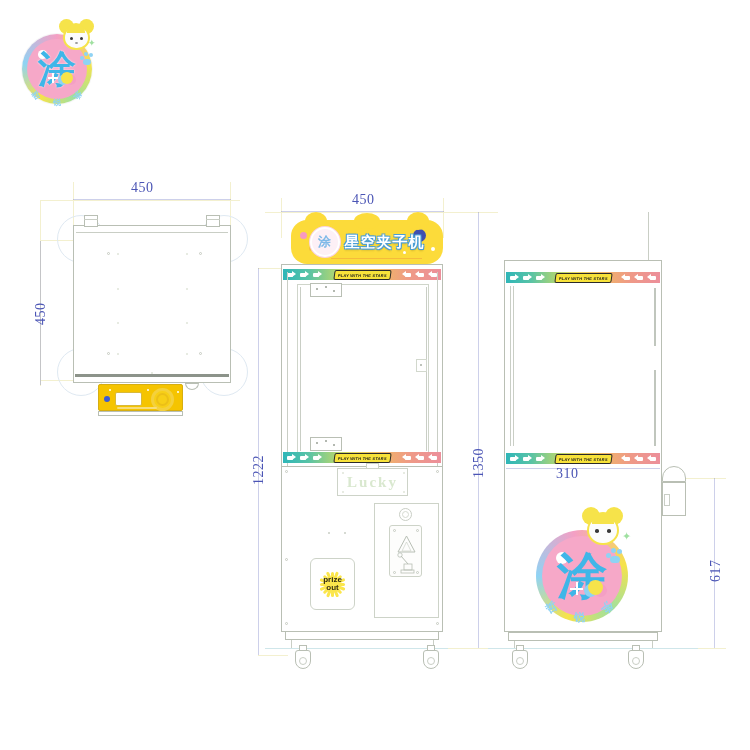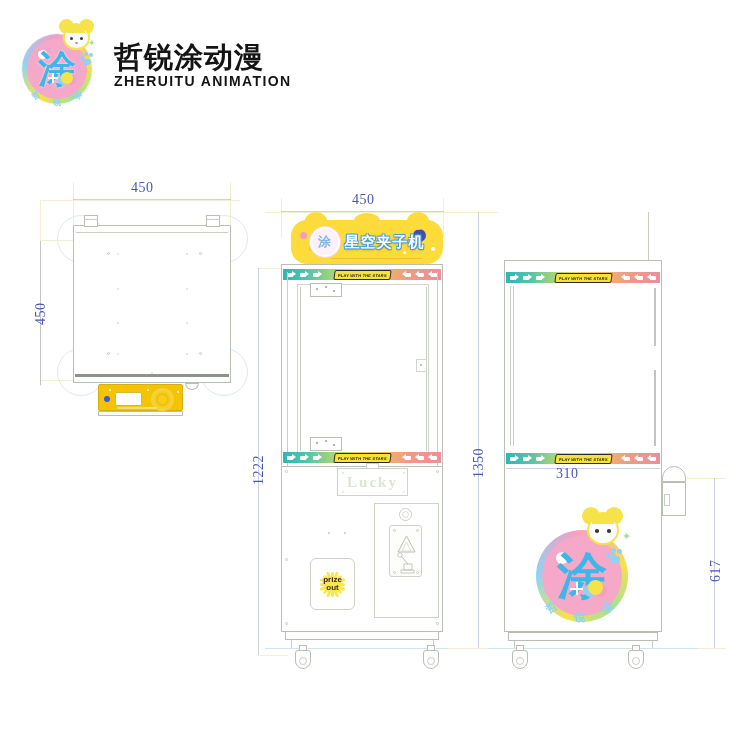--- a/index.html
+++ b/index.html
@@ -207,24 +207,20 @@
         <div class="bear-nose"></div>
       </div>
       <div class="paw">
           <b></b>
           <b></b>
           <b></b>
           <b></b>
         </div>
       <div class="spark">✦</div>
     </div>
-    <div class="brand-text">
-      <div class="brand-cn">哲锐涂动漫</div>
-      <div class="brand-en">ZHERUITU ANIMATION</div>
-    </div>
   </div>
 
   <div>
 
     <div class="xline" style="left:73px;top:182px;width:1px;height:60px;"></div>
     <div class="xline" style="left:230px;top:182px;width:1px;height:60px;"></div>
     <div class="xline" style="left:40px;top:200px;width:200px;height:1px;"></div>
     <div class="xline" style="left:40px;top:240px;width:40px;height:1px;"></div>
     <div class="xline" style="left:40px;top:380px;width:40px;height:1px;"></div>
     <div class="xline" style="left:40px;top:200px;width:1px;height:186px;"></div>

